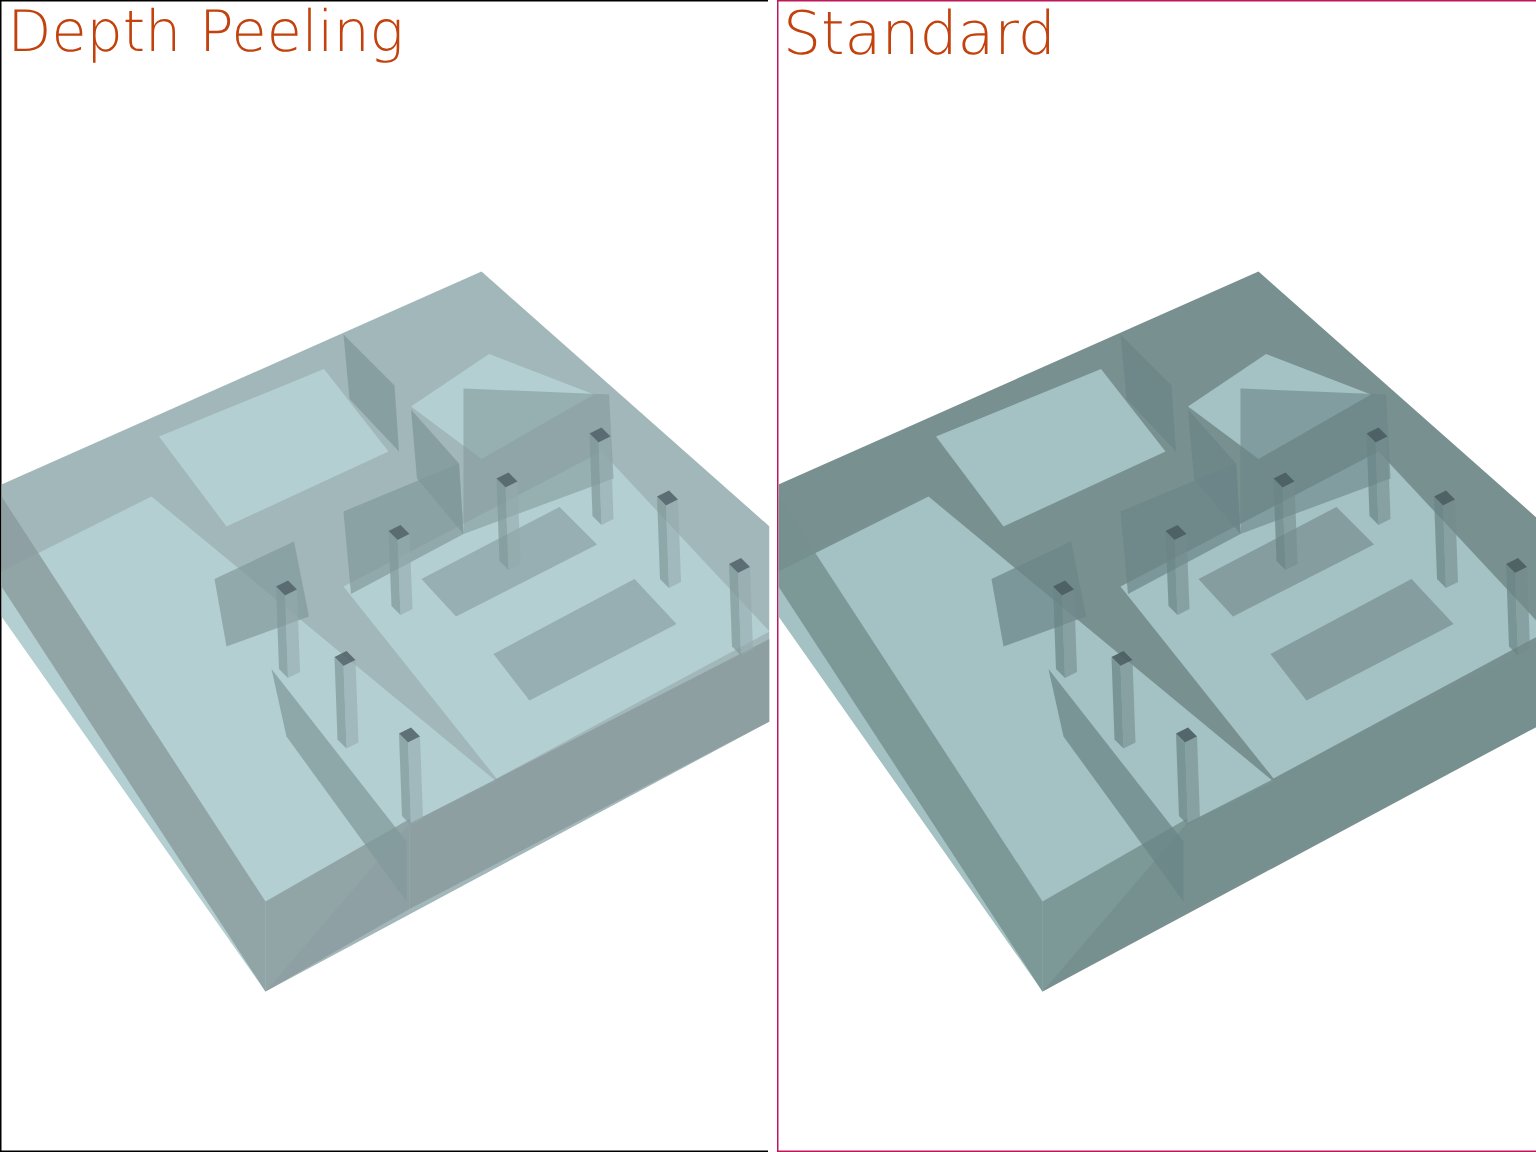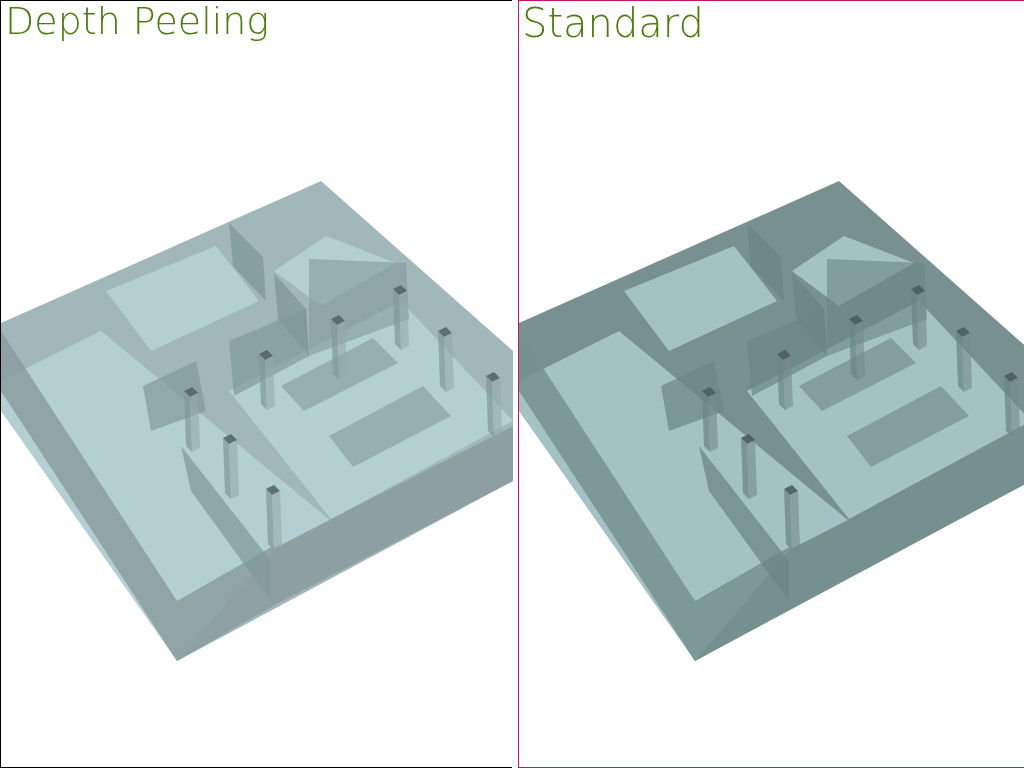--- a/index.html
+++ b/index.html
@@ -1,20 +1,20 @@
 <!DOCTYPE html>
 <html><head>
 <meta charset="utf-8">
 <style>
   html, body { margin:0; padding:0; background:#ffffff; }
   #root { position:relative; width:1024px; height:768px; background:#fff; overflow:hidden; }
   .panel { position:absolute; top:0; width:512px; height:768px; background:#ffffff; box-sizing:border-box; }
   #left { left:0; border:1px solid #000; border-right:none; }
   #right { left:518px; border:1px solid #be185d; }
-  .label { position:absolute; top:-2px; left:4px; font-family:"DejaVu Sans", sans-serif; font-weight:200; font-size:38px; color:#4d7c0f; letter-spacing:0px; line-height:44px; }
+  .label { position:absolute; top:-2px; left:4px; font-family:"DejaVu Sans", sans-serif; font-weight:200; font-size:38px; color:#c2410c; letter-spacing:0px; line-height:44px; }
   #right .label { left:3px; top:0px; font-size:40px; }
   svg { position:absolute; left:0; top:0; }
 </style>
 </head>
 <body>
 
 <div id="root">
   <div class="panel" id="left">
     <svg width="512" height="768" class="scene">
         <polygon points="0,322 320,180 512,350 512,480 176,660 0,390" fill="#a2b7b9" fill-opacity="1"></polygon>

